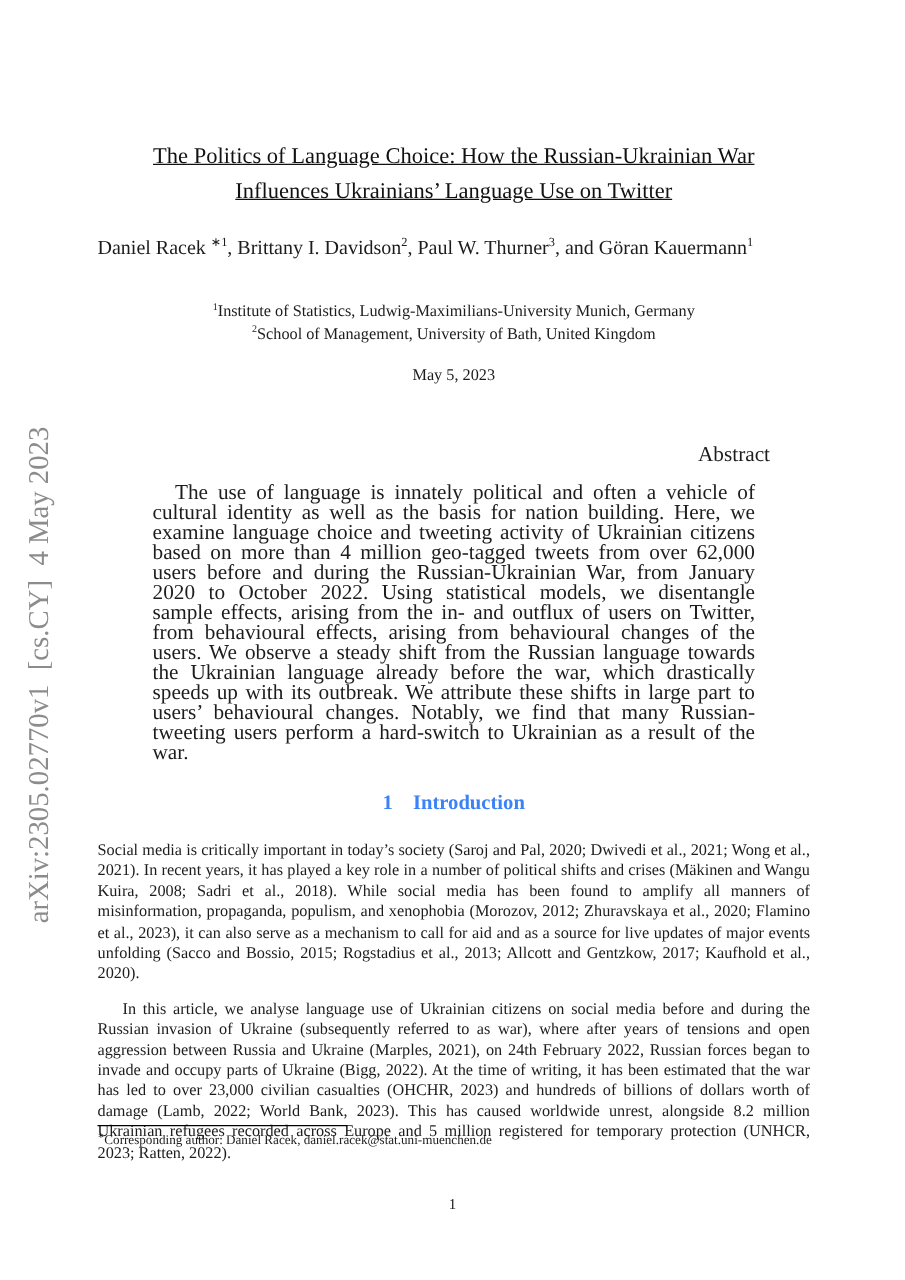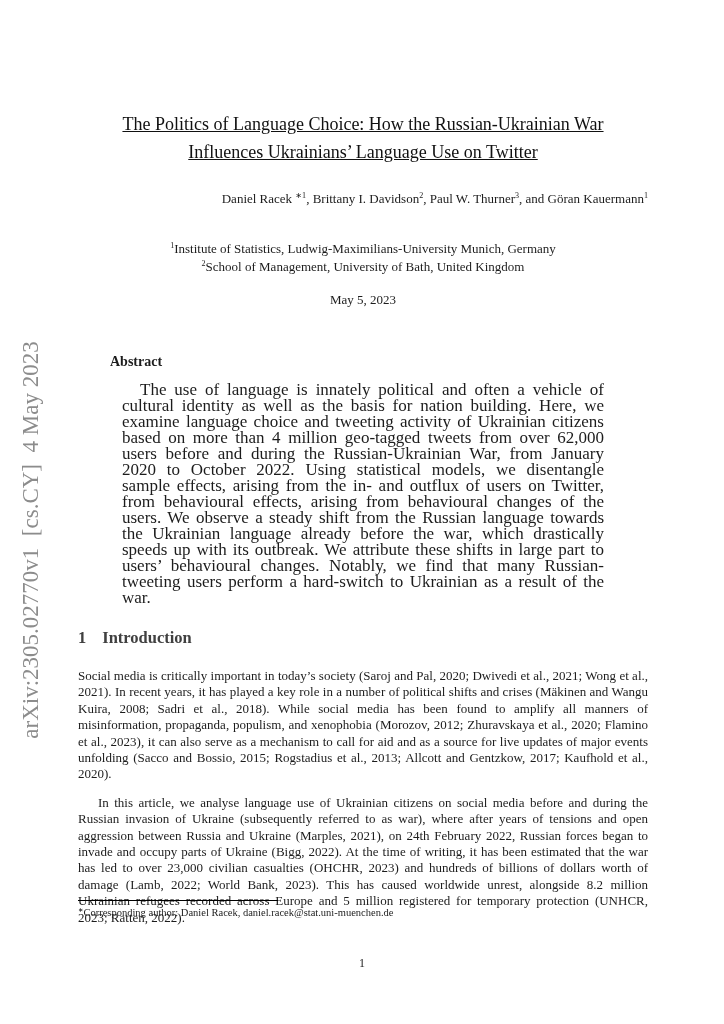--- a/index.html
+++ b/index.html
@@ -24,22 +24,22 @@
     margin: 0 auto 24px auto;
     max-width: 545px;
     text-align: center;
     font-size: 18px;
     font-weight: normal;
     line-height: 28px;
     color: #111;
     text-decoration: underline;
   }
   .authors {
-    text-align: right;
-    font-size: 13px;
+    text-align: left;
+    font-size: 16px;
     line-height: 17px;
     margin-bottom: 14px;
   }
   sup {
     font-size: 62%;
     vertical-align: super;
     line-height: 0;
   }
   .affiliations {
     text-align: center;
@@ -50,37 +50,38 @@
   .date {
     text-align: center;
     font-size: 13px;
     margin-top: 17px;
   }
   .abstract-block {
     margin: 46px auto 0 auto;
     width: 506px;
   }
   .abstract-heading {
-    text-align: left;
-    font-weight: bold;
-    font-size: 14px;
+    text-align: right;
+    font-weight: normal;
+    font-size: 17px;
     margin-bottom: 10px;
   }
   .abstract-text {
     margin: 12px;
     font-size: 17px;
     line-height: 16px;
     text-align: justify;
     text-indent: 18px;
   }
   .section-heading {
     margin: 22px 0 20px 0;
     font-size: 16.5px;
     font-weight: bold;
-    color: #404040;
+    color: #3b82f6;
+    text-align: center;
   }
   .section-number { margin-right: 16px; }
   .body-par {
     margin: 0;
     font-size: 13px;
     line-height: 16.4px;
     text-align: justify;
   }
   .body-par.indented {
     margin-top: 12px;

